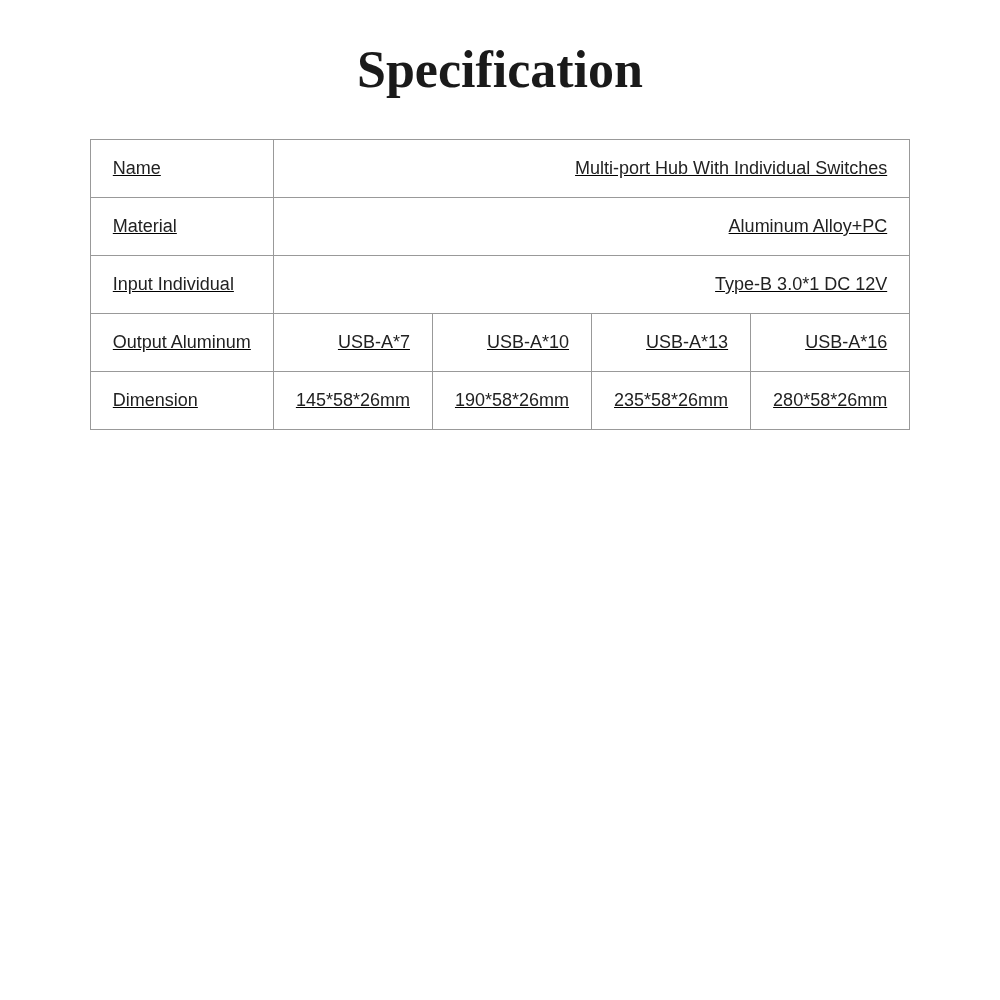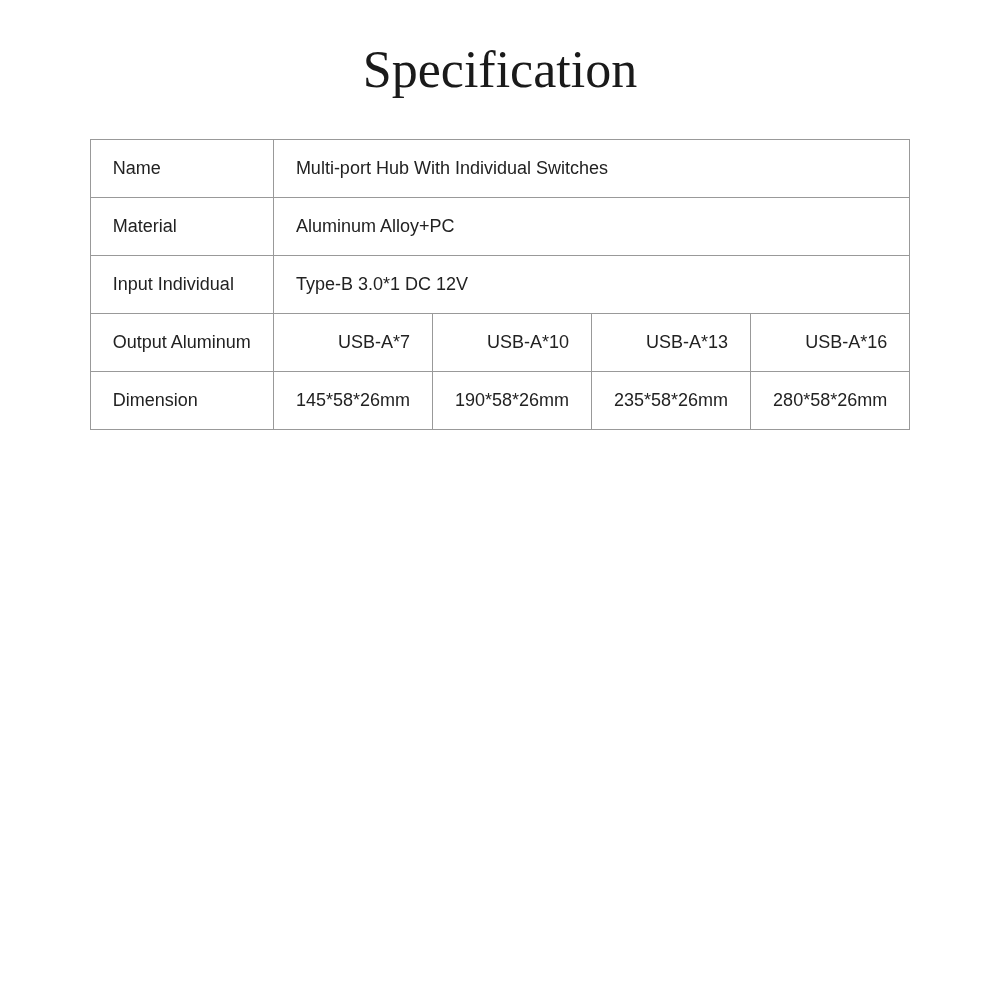--- a/index.html
+++ b/index.html
@@ -15,48 +15,49 @@
       font-family: Arial, sans-serif;
       display: flex;
       flex-direction: column;
       align-items: center;
       justify-content: flex-start;
       padding: 40px 30px;
     }
 
     h1 {
       font-size: 52px;
-      font-weight: normal;
+      font-weight: bold;
       color: #1a1a1a;
       margin-bottom: 40px;
       font-family: Georgia, serif;
     }
 
     .spec-table {
       width: 792px;
       border-collapse: collapse;
       border: 1.5px solid #999;
+      text-decoration: underline;
     }
 
     .spec-table td {
       border: 1.5px solid #999;
       padding: 18px 22px;
       font-size: 18px;
       color: #222;
       vertical-align: middle;
     }
 
     .label-col {
       width: 230px;
       font-weight: normal;
       white-space: nowrap;
     }
 
     .value-col {
-      text-align: left;
+      text-align: right;
     }
 
     .sub-col {
       text-align: right;
       width: 180px;
     }
   </style>
 </head>
 <body>
 

